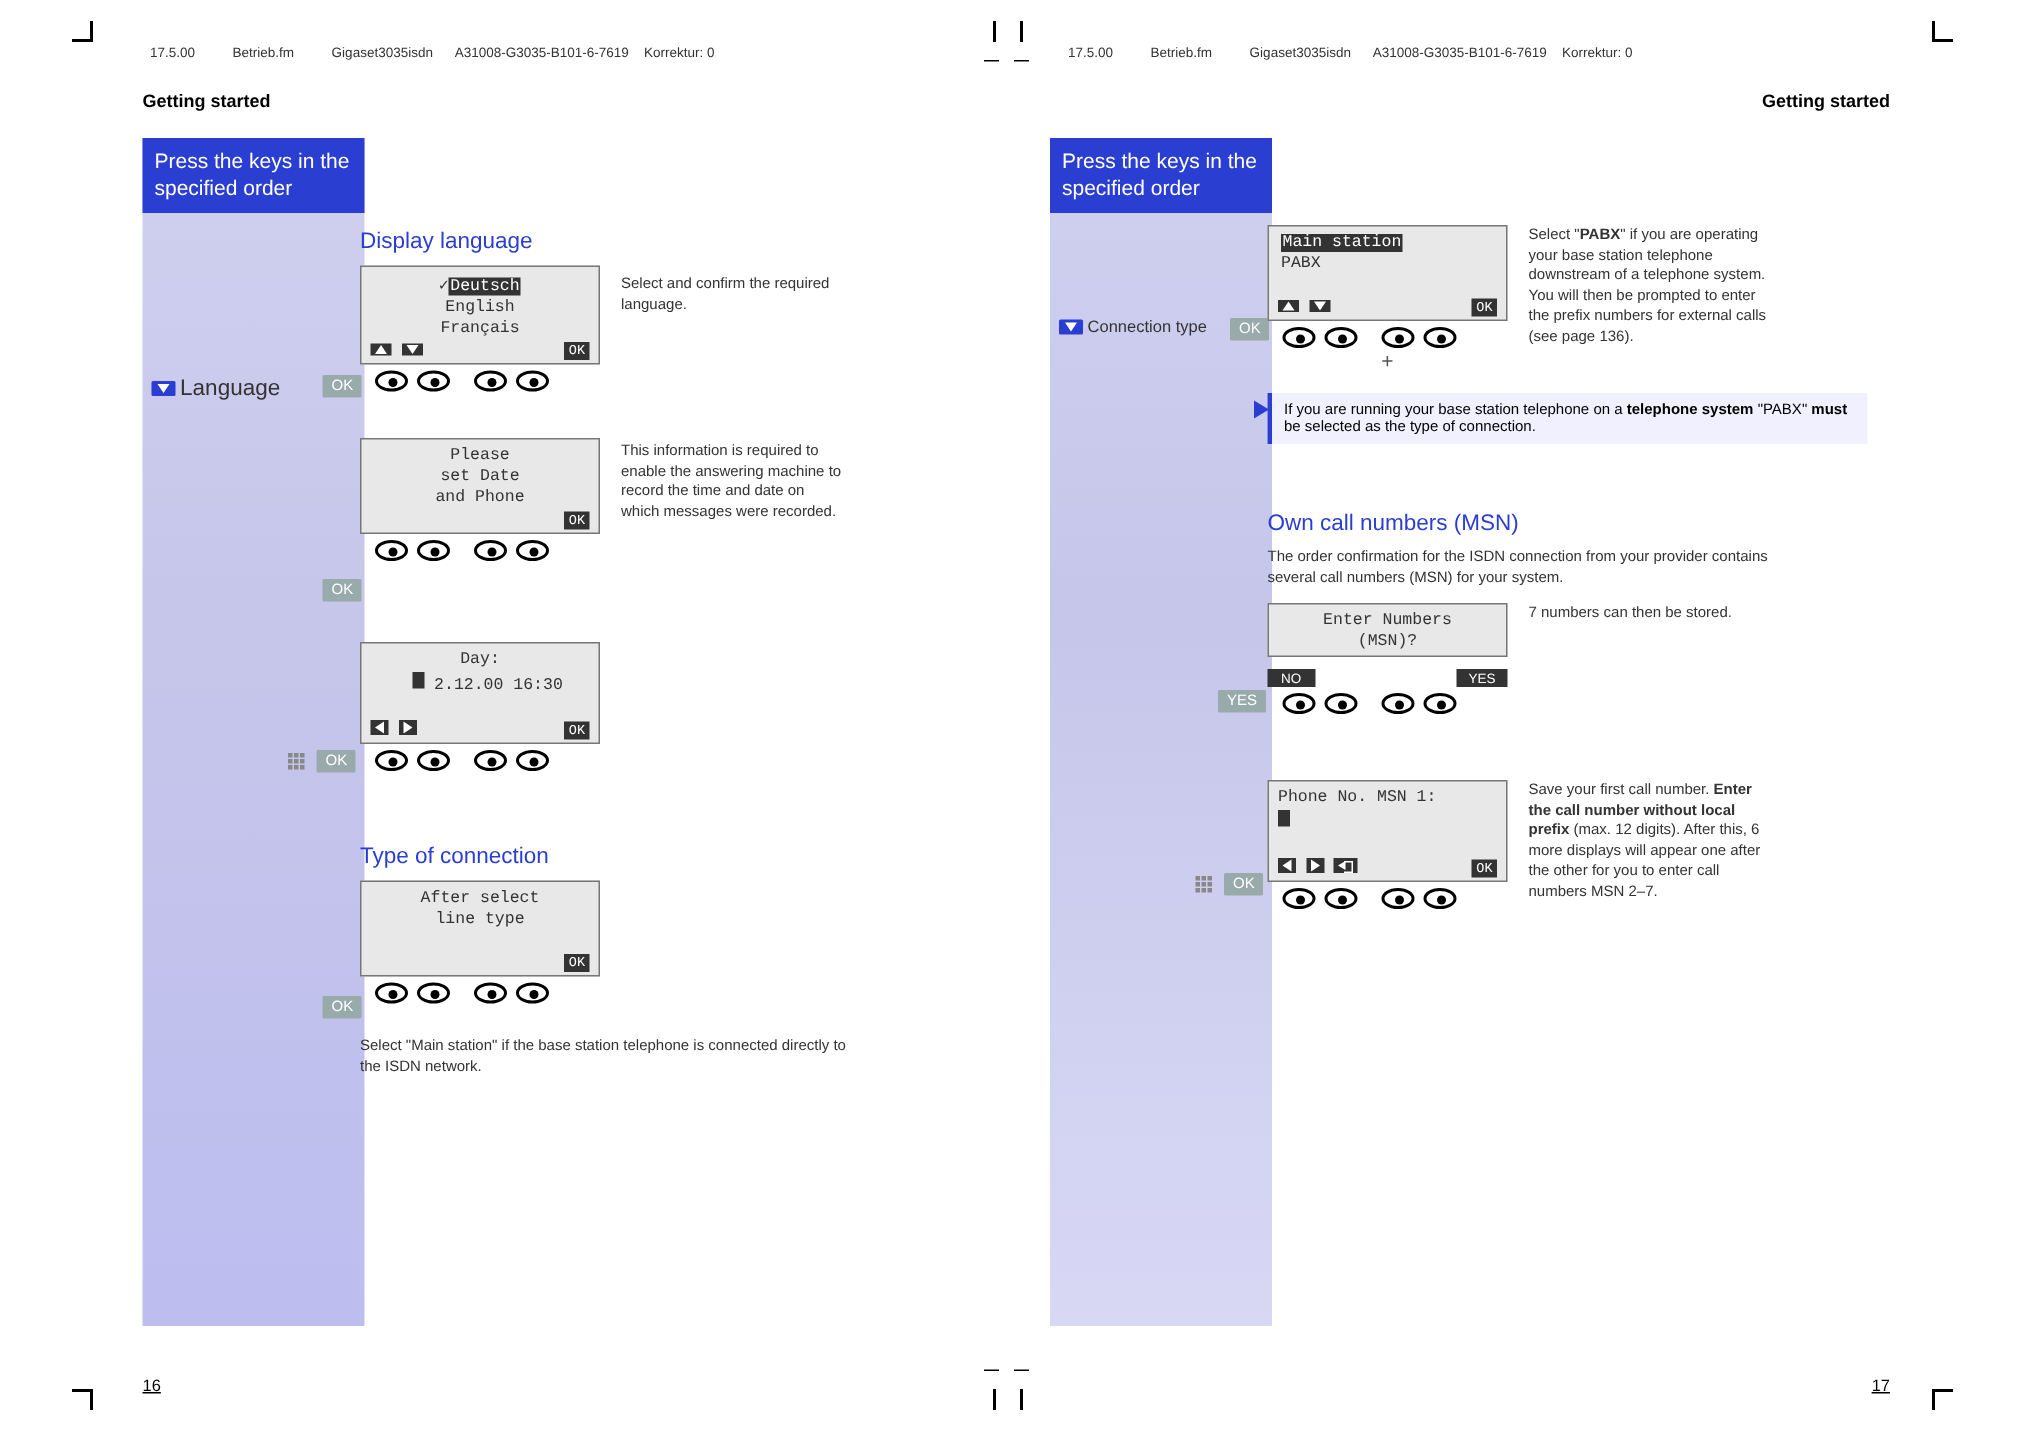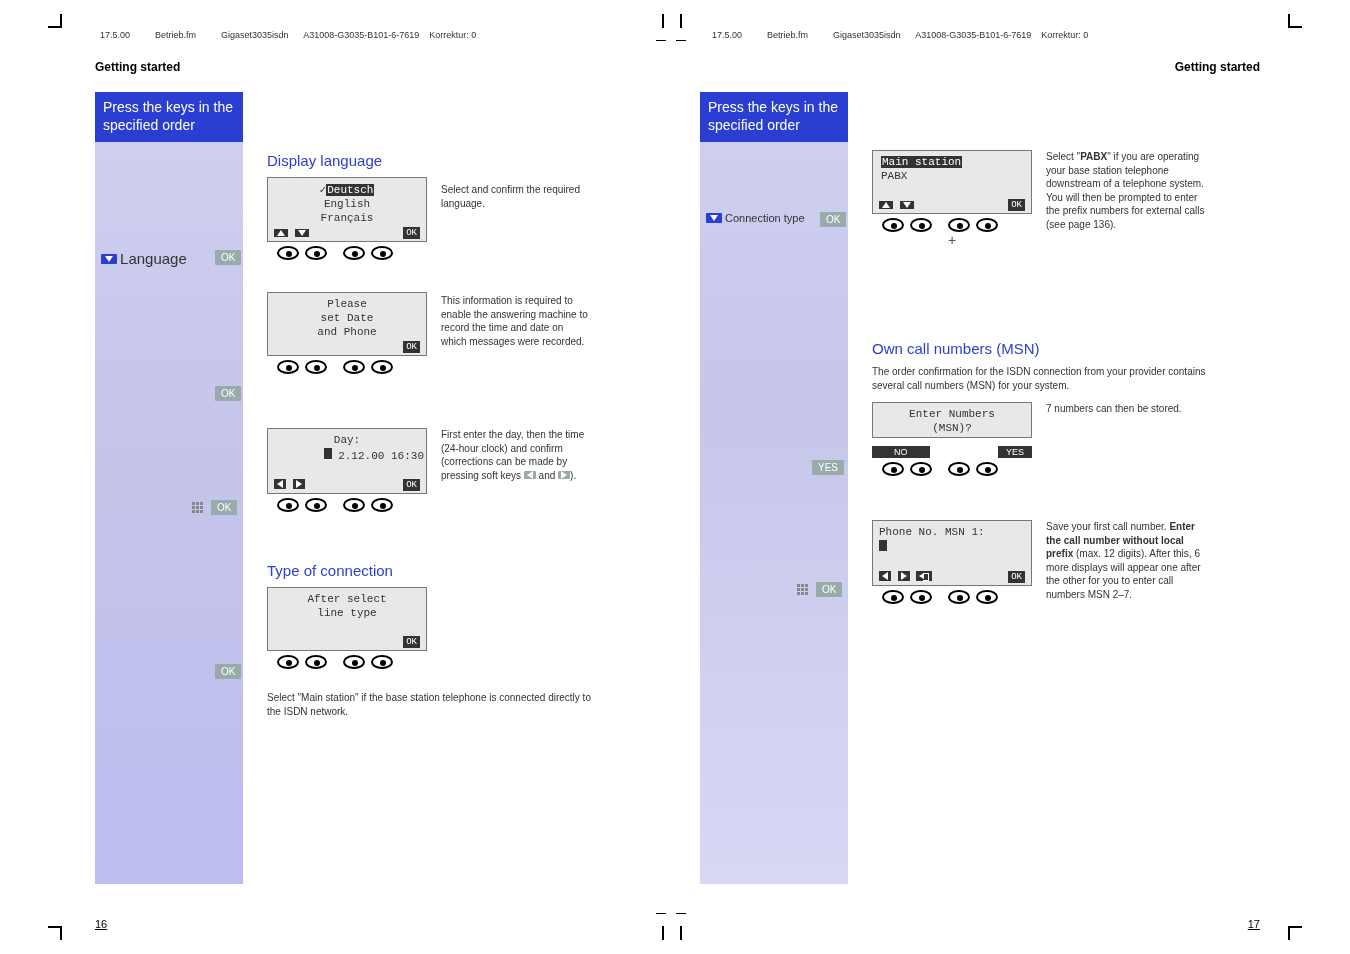--- a/index.html
+++ b/index.html
@@ -12,21 +12,21 @@
   .gs { font-weight:bold; font-size:12px; }
   .content { position:relative; margin-top:18px; height:760px; }
   .gradcol { position:absolute; left:0; top:0; width:148px; height:792px; background:linear-gradient(to bottom,#d0d0f0 0%,#c6c6ea 40%,#bdbdf0 100%); }
   .right .gradcol { background:linear-gradient(to bottom,#d0d0f0 0%,#c6c6ea 40%,#d8d8f5 100%); }
   .banner { background:#2a3ed1; color:#fff; font-size:14px; padding:6px 8px 8px 8px; line-height:1.3; }
   .stepbox { position:absolute; display:flex; align-items:center; }
   .badge { background:#2a3ed1; color:#fff; font-size:10px; padding:2px 4px; border-radius:1px; display:inline-flex; align-items:center; gap:3px; }
   .badge.grey { background:#9aa; }
   .badge.ok { background:#9aa; padding:2px 6px; }
   .sec-title { color:#2a3ed1; font-size:15px; font-weight:normal; margin-bottom:8px; }
-  .rightcol { position:absolute; left:172px; width:400px; }
+  .rightcol { position:absolute; left:145px; width:400px; }
   .lcd { background:#e8e8e8; border:1px solid #777; width:160px; font-family:'Courier New',monospace; font-size:11px; text-align:center; padding:4px 2px 2px 2px; display:inline-block; }
   .lcd .line { padding:1px 0; }
   .lcd .hl { background:#333; color:#fff; display:inline-block; padding:0 1px; }
   .lcd .norm { color:#333; }
   .lcd-bottom { display:flex; justify-content:space-between; align-items:center; padding:2px 4px 0 4px; }
   .lcd-soft { background:#333; color:#fff; font-size:9px; padding:1px 3px; display:inline-flex; align-items:center; gap:2px; }
   .btnrow { margin-top:4px; display:flex; gap:16px; margin-left:10px; }
   .oval { width:22px; height:14px; border:2px solid #000; border-radius:50%; background:#fff; position:relative; }
   .oval::after { content:''; position:absolute; left:7px; top:3px; width:6px; height:6px; background:#000; border-radius:50%; }
   .pair { display:flex; gap:6px; }
@@ -189,51 +189,41 @@
         </div>
         <div class="desc" style="width:150px;margin-top:2px">This information is required to enable the answering machine to record the time and date on which messages were recorded.</div>
       </div>
     </div>
 
     <div class="rightcol" style="top:336px">
       <div class="flexrow">
         <div>
           <div class="lcd">
             <div class="line norm">Day:</div>
-            <div class="line norm" style="text-align:right;padding-left:10px"><span class="cursor-block"></span> <span>2.12.00 16:30</span></div>
+            <div class="line norm" style="text-align:center;padding-left:10px"><span class="cursor-block"></span> <span>2.12.00 16:30</span></div>
             <div class="line">&nbsp;</div>
             <div class="lcd-bottom">
               <span><span class="lcd-soft">
                     <span class="tri-left"></span>
                   </span> <span class="lcd-soft">
                     <span class="tri-right"></span>
                   </span></span>
               <span class="lcd-soft">OK</span>
             </div>
           </div>
           <div class="btnrow">
             <div class="pair">
                 <div class="oval"></div>
                 <div class="oval"></div>
               </div>
             <div class="pair">
                 <div class="oval"></div>
                 <div class="oval"></div>
               </div>
           </div>
-        </div>
-        <div class="desc" style="width:155px">
-          <span>First enter the day, then the time (24-hour clock) and confirm (corrections can be made by pressing soft keys</span>
-          <span class="badge grey" style="padding:0 3px">
-              <span class="tri-left"></span>
-            </span>
-          <span>and</span>
-          <span class="badge grey" style="padding:0 3px">
-              <span class="tri-right"></span>
-            </span><span>).</span>
         </div>
       </div>
     </div>
 
     <div class="rightcol" style="top:470px">
       <div class="sec-title">Type of connection</div>
       <div>
         <div class="lcd">
           <div class="line norm">After select</div>
           <div class="line norm">line type</div>
@@ -325,35 +315,39 @@
               </div>
           </div>
           <div class="plus">+</div>
         </div>
         <div class="desc" style="width:160px">
           <span>Select "</span><b>PABX</b><span>" if you are operating your base station telephone downstream of a telephone system. You will then be prompted to enter the prefix numbers for external calls (see page 136).</span>
         </div>
       </div>
 
       <div style="height:14px"></div>
+      <div class="note">
+        <span class="arr"></span>
+        <span>If you are running your base station telephone on a </span><b>telephone system</b><span> "PABX" </span><b>must</b><span> be selected as the type of connection.</span>
+      </div>
     </div>
 
     <div class="rightcol" style="top:248px">
       <div class="sec-title">Own call numbers (MSN)</div>
       <div class="desc" style="width:360px">The order confirmation for the ISDN connection from your provider contains several call numbers (MSN) for your system.</div>
       <div style="height:10px"></div>
       <div class="flexrow">
         <div>
           <div class="lcd">
             <div class="line norm">Enter Numbers</div>
             <div class="line norm">(MSN)?</div>
           </div>
           <div style="height:8px"></div>
           <div style="display:flex;justify-content:space-between;width:160px">
-            <span class="lcd-soft" style="padding:1px 22px">NO</span>
+            <span class="lcd-soft" style="padding:1px 9px">NO</span>
             <span class="lcd-soft" style="padding:1px 8px">YES</span>
           </div>
           <div class="btnrow">
             <div class="pair">
                 <div class="oval"></div>
                 <div class="oval"></div>
               </div>
             <div class="pair">
                 <div class="oval"></div>
                 <div class="oval"></div>

